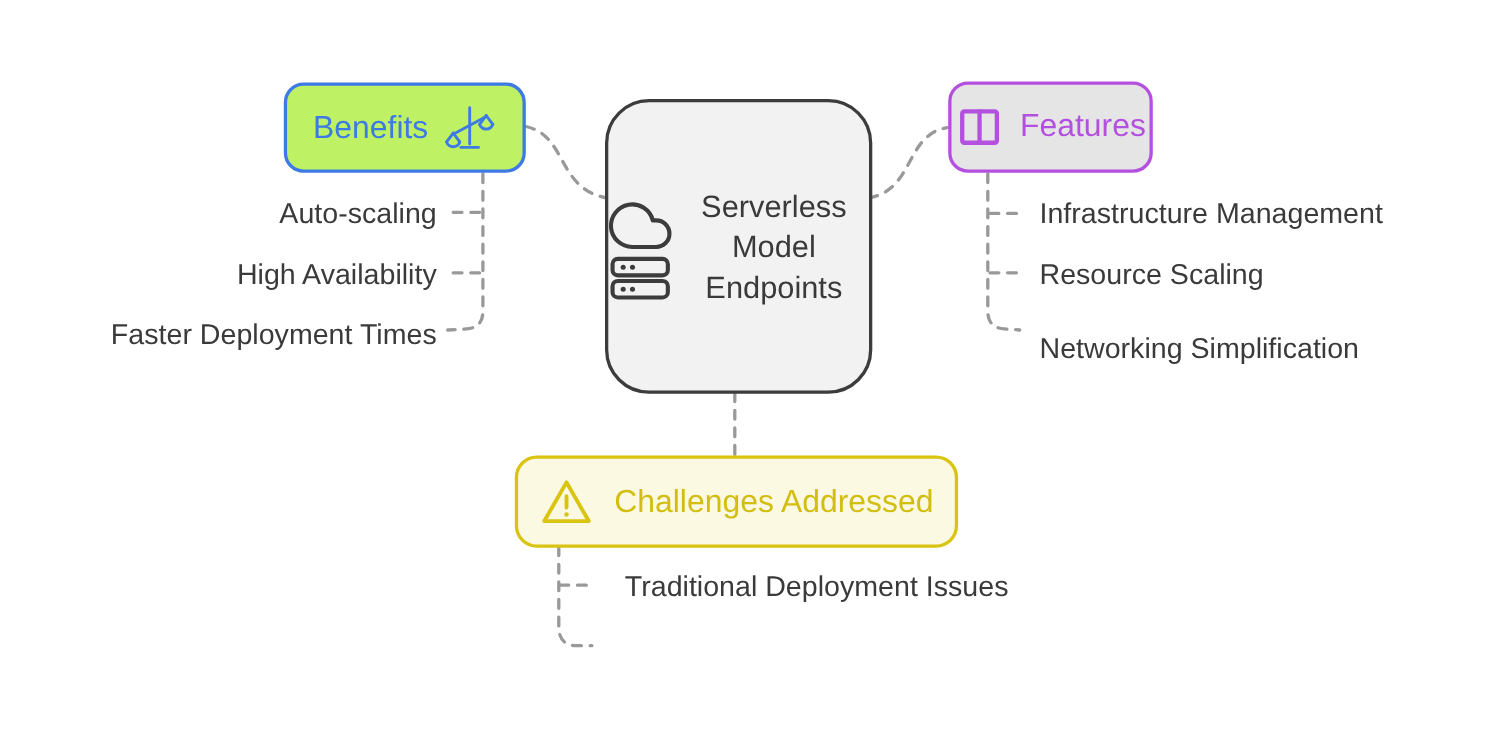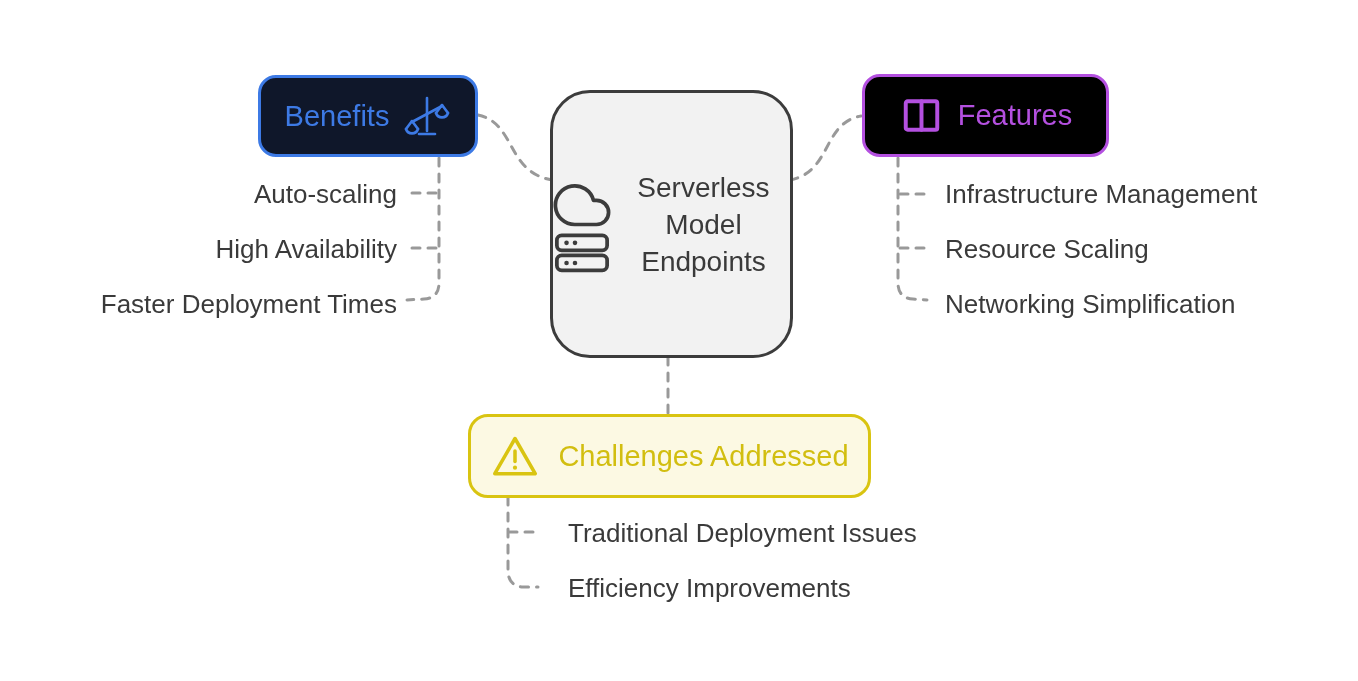--- a/index.html
+++ b/index.html
@@ -31,27 +31,27 @@
     display: flex;
     align-items: center;
     justify-content: center;
     z-index: 2;
   }
   .badge { border-radius: 18px; gap: 14px; }
   .badge-label { font-size: 29px; white-space: nowrap; }
 
   #benefits-node {
     left: 258px; top: 75px; width: 220px; height: 82px;
-    background: #0f172a; border: 3px solid #3D7AE5;
+    background: #bef264; border: 3px solid #3D7AE5;
   }
   #benefits-node .badge-label { color: #3D7AE5; }
 
   #features-node {
-    left: 862px; top: 74px; width: 247px; height: 83px;
-    background: #000000; border: 3px solid #B450E0;
+    left: 862px; top: 74px; width: 186px; height: 83px;
+    background: #e5e5e5; border: 3px solid #B450E0;
   }
   #features-node .badge-label { color: #B450E0; }
 
   #challenges-node {
     left: 468px; top: 414px; width: 403px; height: 84px;
     background: #FCF9E3; border: 3px solid #D9C411;
     border-radius: 20px; gap: 18px;
   }
   #challenges-node .badge-label { color: #D2BE10; }
 
@@ -166,18 +166,17 @@
     </span>
     <span class="badge-label">Challenges Addressed</span>
   </div>
 
   <div class="leaf leaf-left" style="top:178px">Auto-scaling</div>
   <div class="leaf leaf-left" style="top:233px">High Availability</div>
   <div class="leaf leaf-left" style="top:288px">Faster Deployment Times</div>
 
   <div class="leaf leaf-right" style="top:178px">Infrastructure Management</div>
   <div class="leaf leaf-right" style="top:233px">Resource Scaling</div>
-  <div class="leaf leaf-right" style="top:288px">Networking Simplification</div>
+  <div class="leaf leaf-right" style="top:300px">Networking Simplification</div>
 
   <div class="leaf leaf-bottom" style="top:517px">Traditional Deployment Issues</div>
-  <div class="leaf leaf-bottom" style="top:572px">Efficiency Improvements</div>
 
 </div>
 
 </body></html>

